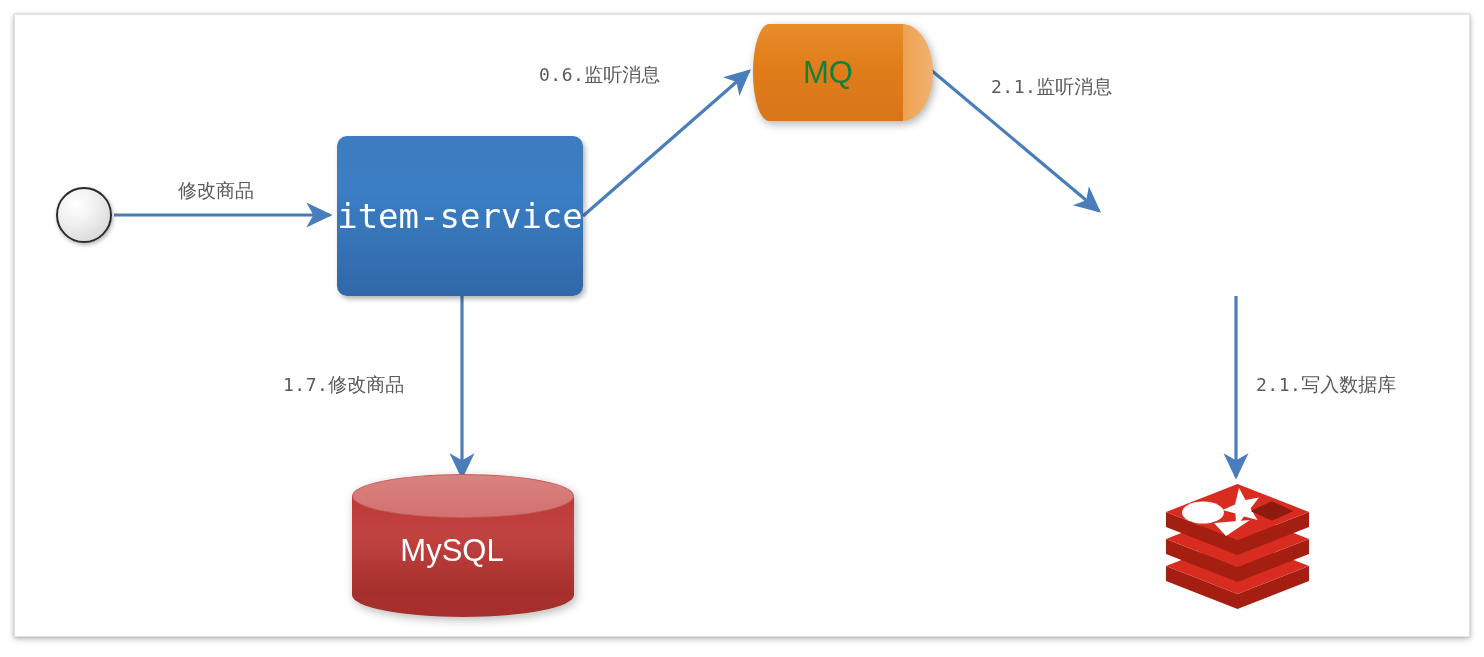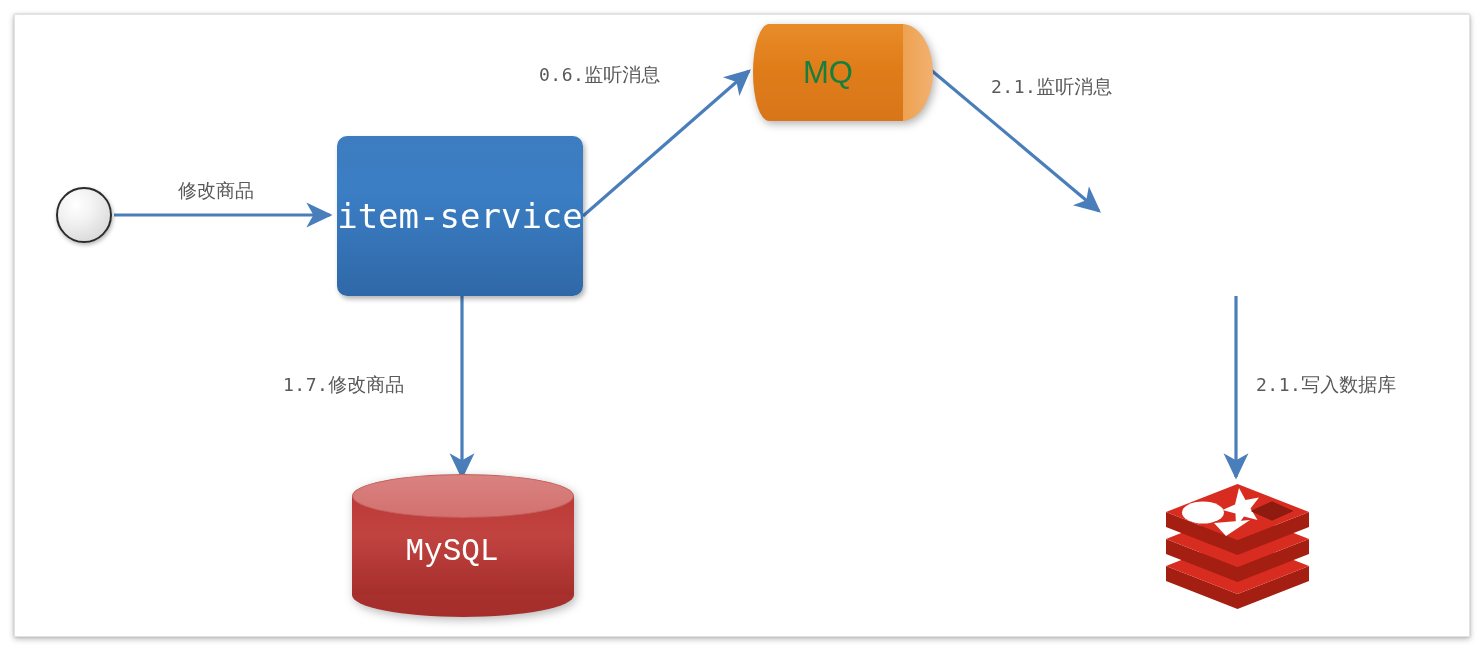--- a/index.html
+++ b/index.html
@@ -166,21 +166,21 @@
   #mysql-label {
     position: absolute;
     left: 0;
     top: 22px;
     width: 200px;
     height: 110px;
     display: flex;
     align-items: center;
     justify-content: center;
     color: #ffffff;
-    font-family: Liberation Mono, monospace;
+    font-family: Liberation Sans, sans-serif;
     font-size: 31px;
   }
 
   
   #node-redis {
     position: absolute;
     left: 1160px;
     top: 478px;
     width: 155px;
     height: 140px;

